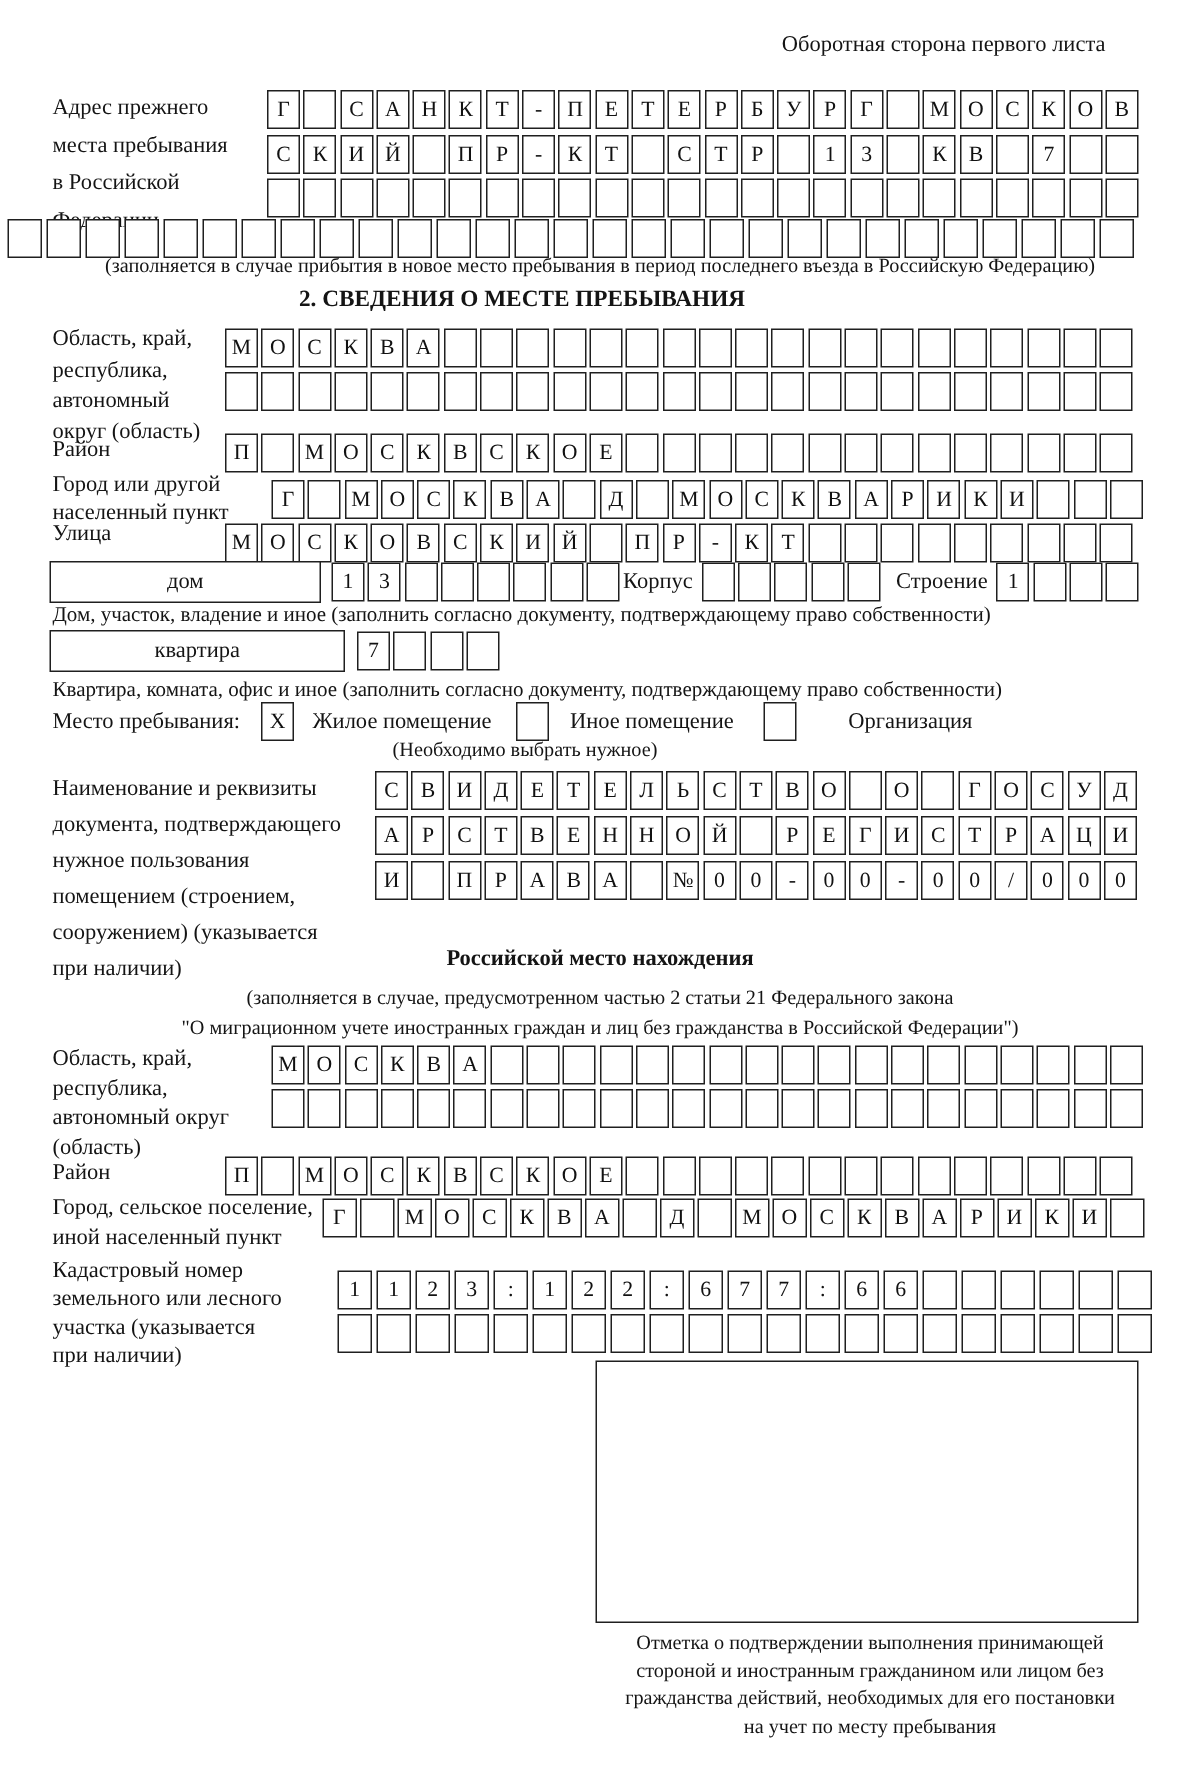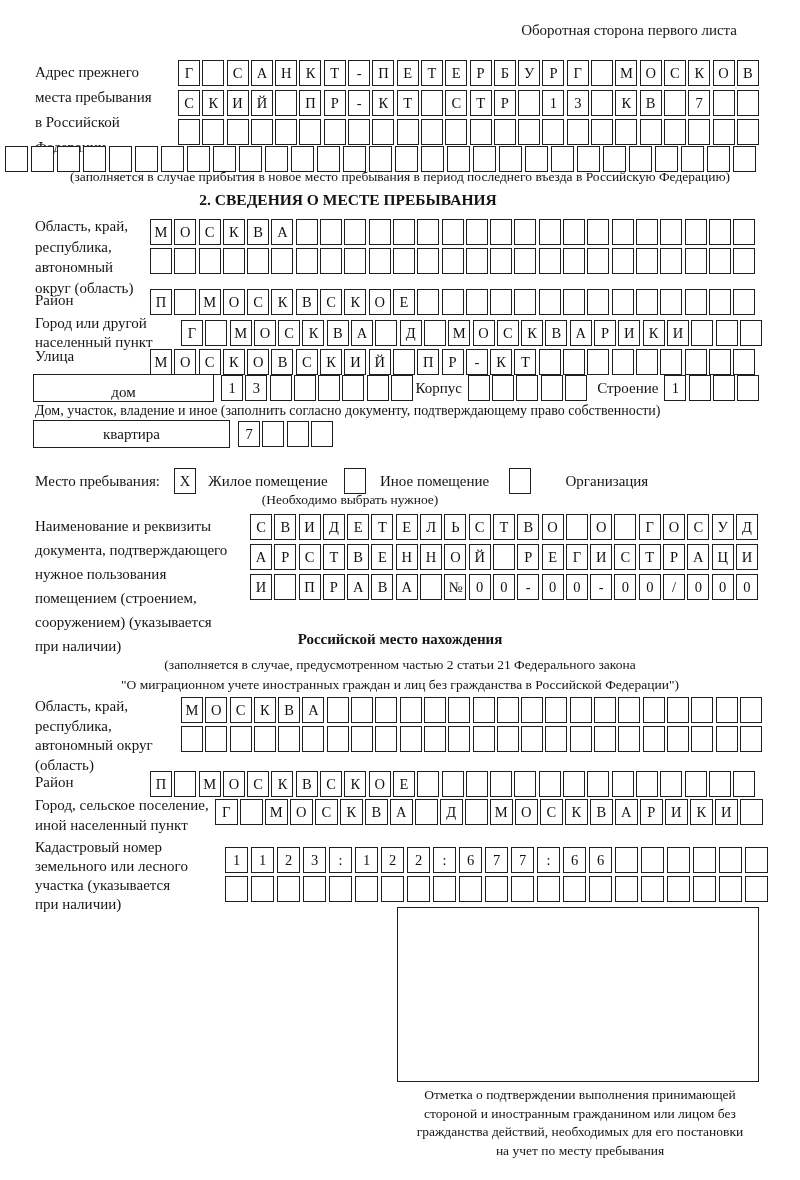--- a/index.html
+++ b/index.html
@@ -300,21 +300,21 @@
       <span class="cell"></span>
       <span class="cell"></span>
       <span class="cell"></span>
       <span class="cell"></span>
       <span class="cell"></span>
       <span class="cell"></span>
       <span class="cell"></span>
     </div>
 
   <div class="abs rowflex" style="left:33px; top:374px;">
-    <div class="widebox" style="width:181px;align-items:flex-end;">
+    <div class="widebox" style="width:181px;">
       <span>дом</span>
     </div>
     <span style="margin-left:7px;" class="boxrow">
         <span class="cell">1</span>
         <span class="cell">3</span>
         <span class="cell"></span>
         <span class="cell"></span>
         <span class="cell"></span>
         <span class="cell"></span>
         <span class="cell"></span>
@@ -342,20 +342,21 @@
     <div class="widebox" style="width:197px;">
       <span>квартира</span>
     </div>
     <span style="margin-left:8px;" class="boxrow">
         <span class="cell">7</span>
         <span class="cell"></span>
         <span class="cell"></span>
         <span class="cell"></span>
       </span>
   </div>
+  <div class="abs caption" style="left:35px; top:453px;">Квартира, комната, офис и иное (заполнить согласно документу, подтверждающему право собственности)</div>
 
   <div class="abs rowflex" style="left:35px; top:468px;">
     <span class="lbl">Место пребывания:</span>
     <span style="margin-left:14px;" class="boxrow">
         <span class="cell">X</span>
       </span>
     <span class="lbl" style="margin-left:10px;">Жилое помещение</span>
     <span style="margin-left:16px;" class="boxrow">
         <span class="cell"></span>
       </span>

